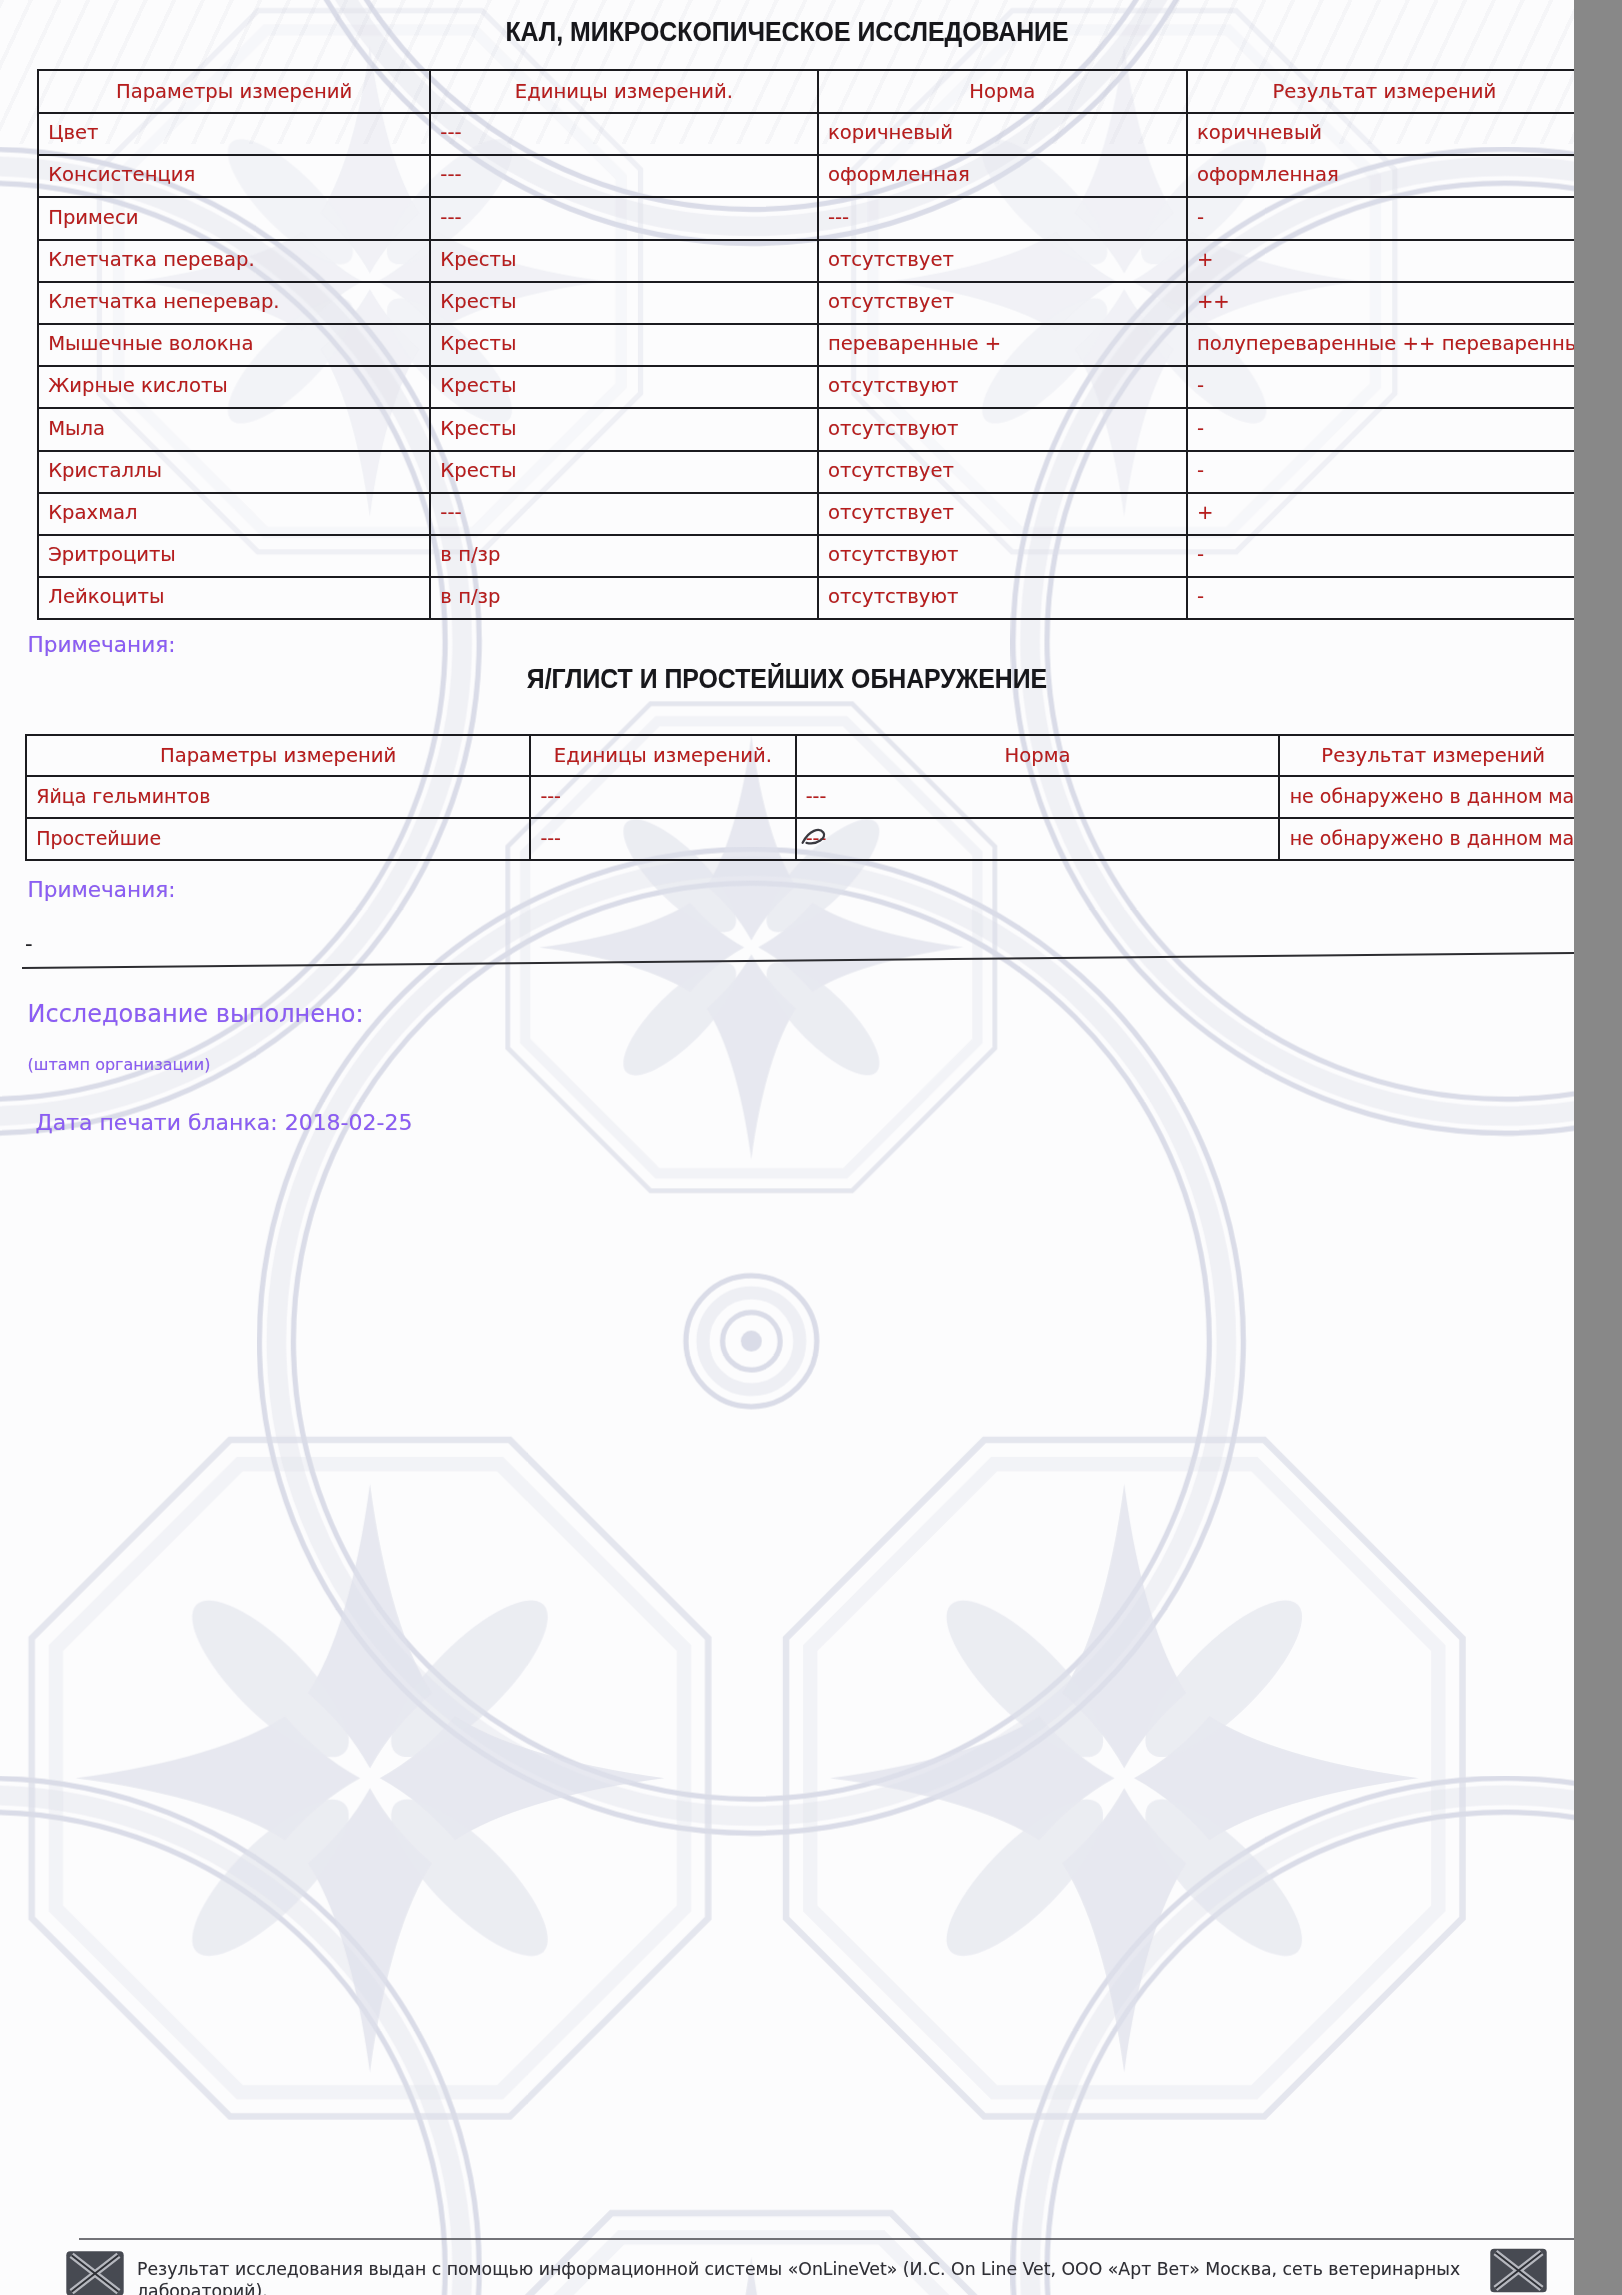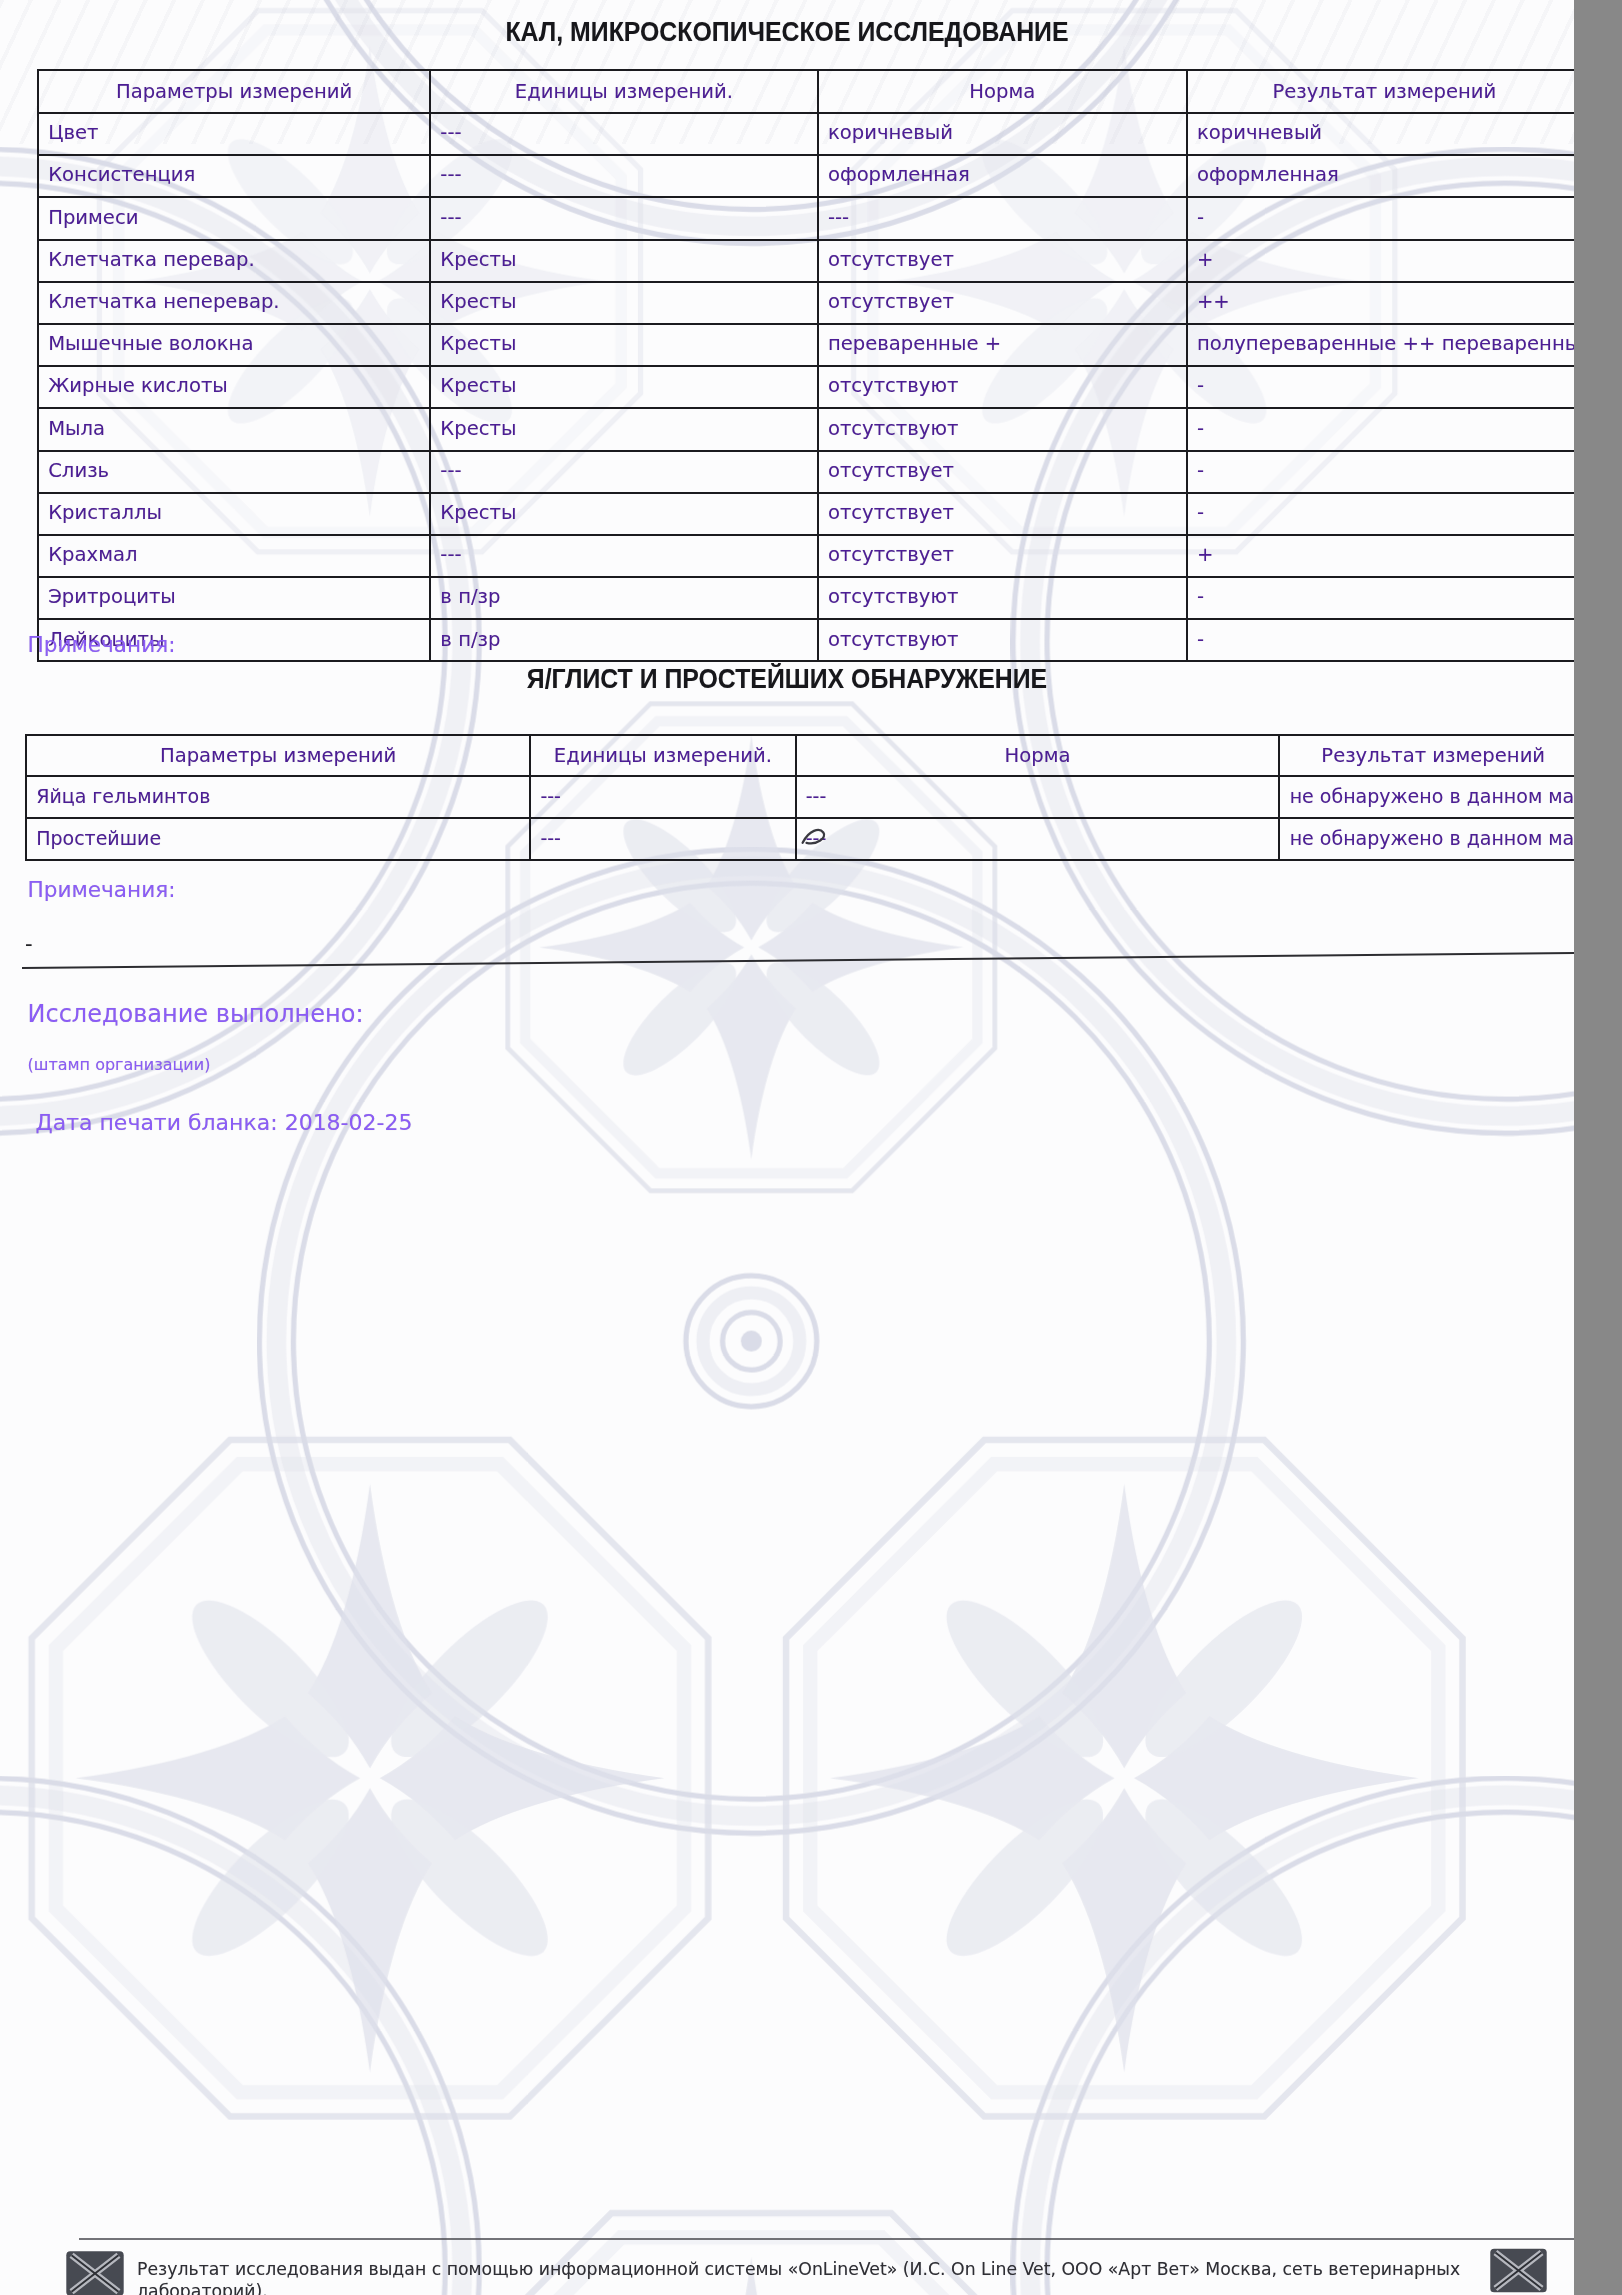--- a/index.html
+++ b/index.html
@@ -12,21 +12,21 @@
   .watermark{position:absolute;left:0;top:0;z-index:0;pointer-events:none;}
   .scan-streaks{position:absolute;left:0;top:0;width:100%;height:144px;z-index:0;
     background:repeating-linear-gradient(115deg,rgba(120,125,150,.10) 0 3.9px,rgba(255,255,255,0) 3.9px 26px);
     opacity:.5;}
   .title{position:absolute;left:0;right:0;text-align:center;font-weight:700;
     font-size:27px;font-family:"Liberation Sans","DejaVu Sans",sans-serif;
     color:#17171b;transform:scaleX(.92);letter-spacing:0px;z-index:2;}
   .t1{top:17px;}
   .t2{top:664px;}
   .tbl{position:absolute;border-collapse:collapse;table-layout:fixed;z-index:2;
-    font-size:19.6px;color:#4c1d95;}
+    font-size:19.6px;color:#b91c1c;}
   .tbl,.tbl th,.tbl td{border:2px solid #1b1b1f;}
   .tbl th{font-weight:400;text-align:center;height:41px;padding:0 5.2px;}
   .tbl td{height:35px;padding:1.3px 6.5px 3.9px 9.2px;vertical-align:middle;overflow:hidden;white-space:nowrap;}
   .tbl1{top:69px;left:37px;width:1546px;}
   .tbl2{top:734px;left:25px;width:1563px;}
   .tbl2 th{height:39px;}
   .tbl2 td{height:35px;font-size:19px;margin-left:20px;}
   .normcell{position:relative;}
   .pen{position:absolute;left:3.9px;top:6.5px;z-index:3;}
   .label{position:absolute;left:27.5px;font-size:21.6px;color:#8b5cf6;z-index:2;}
@@ -163,26 +163,20 @@
           <td>отсутствуют</td>
           <td>-</td>
         </tr>
       <tr>
           <td>Мыла</td>
           <td>Кресты</td>
           <td>отсутствуют</td>
           <td>-</td>
         </tr>
       <tr>
-          <td>Слизь</td>
-          <td>---</td>
-          <td>отсутствует</td>
-          <td>-</td>
-        </tr>
-      <tr>
           <td>Кристаллы</td>
           <td>Кресты</td>
           <td>отсутствует</td>
           <td>-</td>
         </tr>
       <tr>
           <td>Крахмал</td>
           <td>---</td>
           <td>отсутствует</td>
           <td>+</td>

